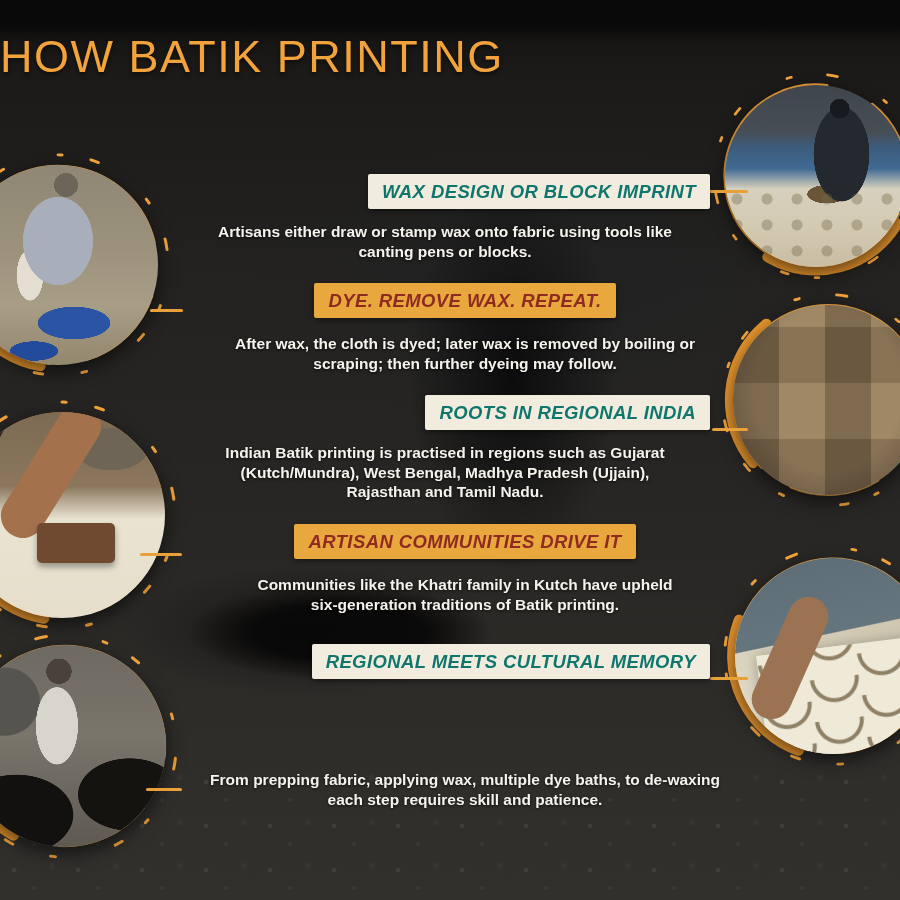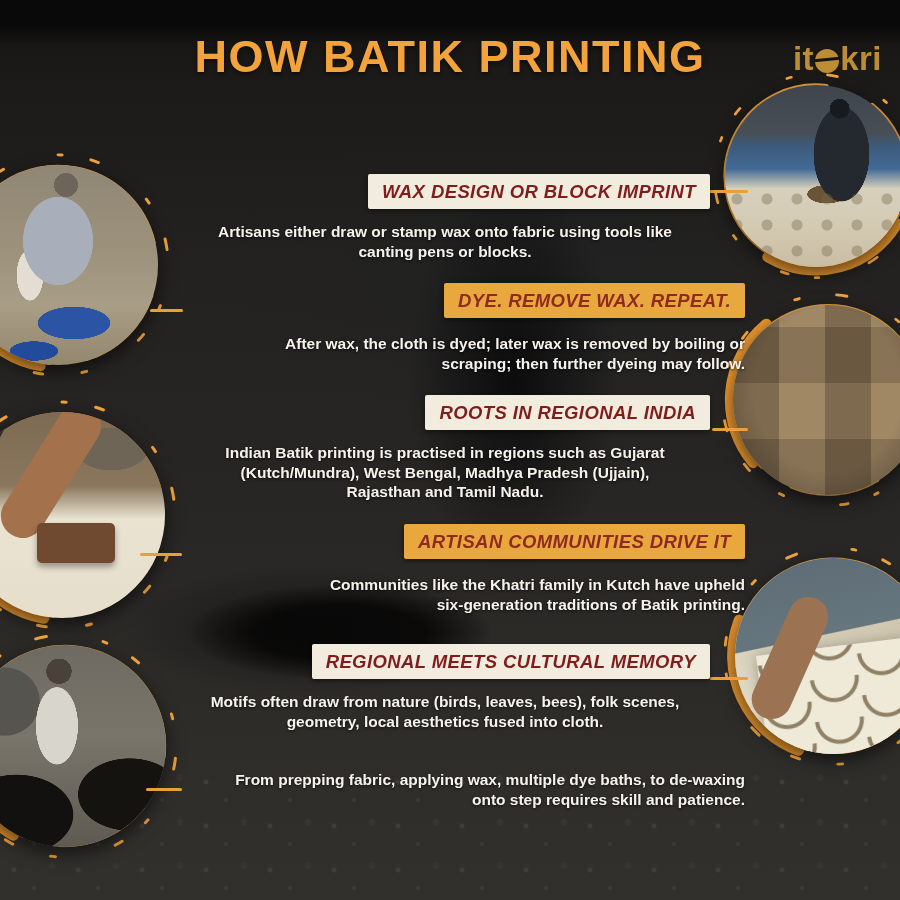--- a/index.html
+++ b/index.html
@@ -17,38 +17,38 @@
   .fabric-pattern{position:absolute;left:0;right:0;bottom:0;height:130px;opacity:.5;
     background-image:
       radial-gradient(circle 3px at 14px 12px, rgba(110,105,92,.5) 0 2px, transparent 3px),
       radial-gradient(circle 2px at 34px 30px, rgba(95,92,80,.45) 0 1.5px, transparent 2.5px),
       radial-gradient(circle 4px at 52px 8px, rgba(80,78,68,.4) 0 2.5px, transparent 4px);
     background-size:64px 44px;}
   .tray-shadow{position:absolute;left:190px;top:585px;width:300px;height:95px;border-radius:50%;
     background:radial-gradient(ellipse at center, rgba(6,5,5,.85) 40%, transparent 72%);}
 
   
-  .title{position:absolute;top:32px;left:0;right:0;text-align:center;
-    color:#F2A33C;font-weight:700;font-size:45px;line-height:49px;letter-spacing:1.5px;
+  .title{position:absolute;top:32px;left:0;right:0;
+    color:#F2A33C;font-weight:400;font-size:45px;line-height:49px;letter-spacing:1.5px;
     text-shadow:0 2px 4px rgba(0,0,0,.55);}
   .logo{position:absolute;top:40px;right:18px;color:#BD8D35;font-weight:800;
     font-size:33px;letter-spacing:.5px;display:flex;align-items:center;}
   .logo-o{display:inline-block;width:24px;height:24px;background:#BD8D35;border-radius:50%;
     position:relative;margin:3px 1px 0 1px;}
   .logo-o::after{content:"";position:absolute;left:-1px;right:-1px;top:9px;height:3px;
     background:#161412;transform:rotate(-6deg);}
 
   
   .sec{position:absolute;}
   .sec-right{right:190px;text-align:right;}
-  .sec-left{left:185px;text-align:right;}
+  .sec-left{left:185px;text-align:center;}
   .badge{display:inline-block;font-style:italic;font-weight:800;font-size:18.5px;
     letter-spacing:.4px;padding:7px 14px 6px;border-radius:2px;
     box-shadow:0 2px 5px rgba(0,0,0,.45);white-space:nowrap;}
-  .badge-cream{background:#F2ECDF;color:#7f1d1d;}
+  .badge-cream{background:#F2ECDF;color:#0f766e;}
   .badge-orange{background:#E9A83E;color:#8F2A21;}
   .body-text{margin-top:13px;font-weight:700;font-size:15.5px;line-height:19.5px;
     color:#F6F3ED;white-space:pre-line;text-shadow:0 1px 3px rgba(0,0,0,.7);}
   .sec-right .body-text{width:530px;text-align:center;}
   .sec-left .body-text{width:560px;margin-top:16px;}
   .connector{position:absolute;height:3px;background:#E8A03A;border-radius:2px;}
 
   
   .photo-wrap{position:absolute;}
   .photo{position:absolute;border-radius:50%;overflow:hidden;
@@ -116,25 +116,20 @@
 
 <div class="poster">
 
   <div class="top-shade"></div>
   <div class="tray-shadow"></div>
   <div class="fabric-pattern"></div>
 
   <div class="title">
     <div>HOW BATIK PRINTING</div>
   </div>
-  <div class="logo">
-    <span>it</span>
-    <span class="logo-o"></span>
-    <span>kri</span>
-  </div>
 
   <div class="photo-wrap ph1" style="left:707px;top:67px;width:218px;height:218px;">
     <svg class="ring" style="transform:rotate(30deg)" viewBox="0 0 240 240">
       <circle cx="120" cy="120" r="100" fill="none" stroke="#F2A33C" stroke-width="4" stroke-linecap="round" stroke-dasharray="430 55 95 38"></circle>
       <circle cx="120" cy="120" r="104" fill="none" stroke="#E8962E" stroke-width="11" stroke-linecap="round" stroke-dasharray="165 488"></circle>
       <circle cx="120" cy="120" r="112" fill="none" stroke="#F2A33C" stroke-width="3" stroke-linecap="round" stroke-dasharray="5 40 11 58 4 30 8 62"></circle>
     </svg>
     <div class="photo">
       <div class="photo-art art-stamp-table">
           <div class="print-dots"></div>
@@ -232,22 +227,20 @@
 
   <div class="sec sec-right" style="top:395px;">
     <span class="badge badge-cream">ROOTS IN REGIONAL INDIA</span>
     <div class="body-text">Indian Batik printing is practised in regions such as Gujarat
 (Kutch/Mundra), West Bengal, Madhya Pradesh (Ujjain),
 Rajasthan and Tamil Nadu.</div>
   </div>
 
   <div class="sec sec-right" style="top:644px;">
     <span class="badge badge-cream">REGIONAL MEETS CULTURAL MEMORY</span>
-    <div class="body-text">Motifs often draw from nature (birds, leaves, bees), folk scenes,
-geometry, local aesthetics fused into cloth.</div>
   </div>
 
   <div class="sec sec-left" style="top:754px;">
     <div class="body-text">From prepping fabric, applying wax, multiple dye baths, to de-waxing
-onto step requires skill and patience.</div>
+each step requires skill and patience.</div>
   </div>
 
 </div>
 
 </body></html>

